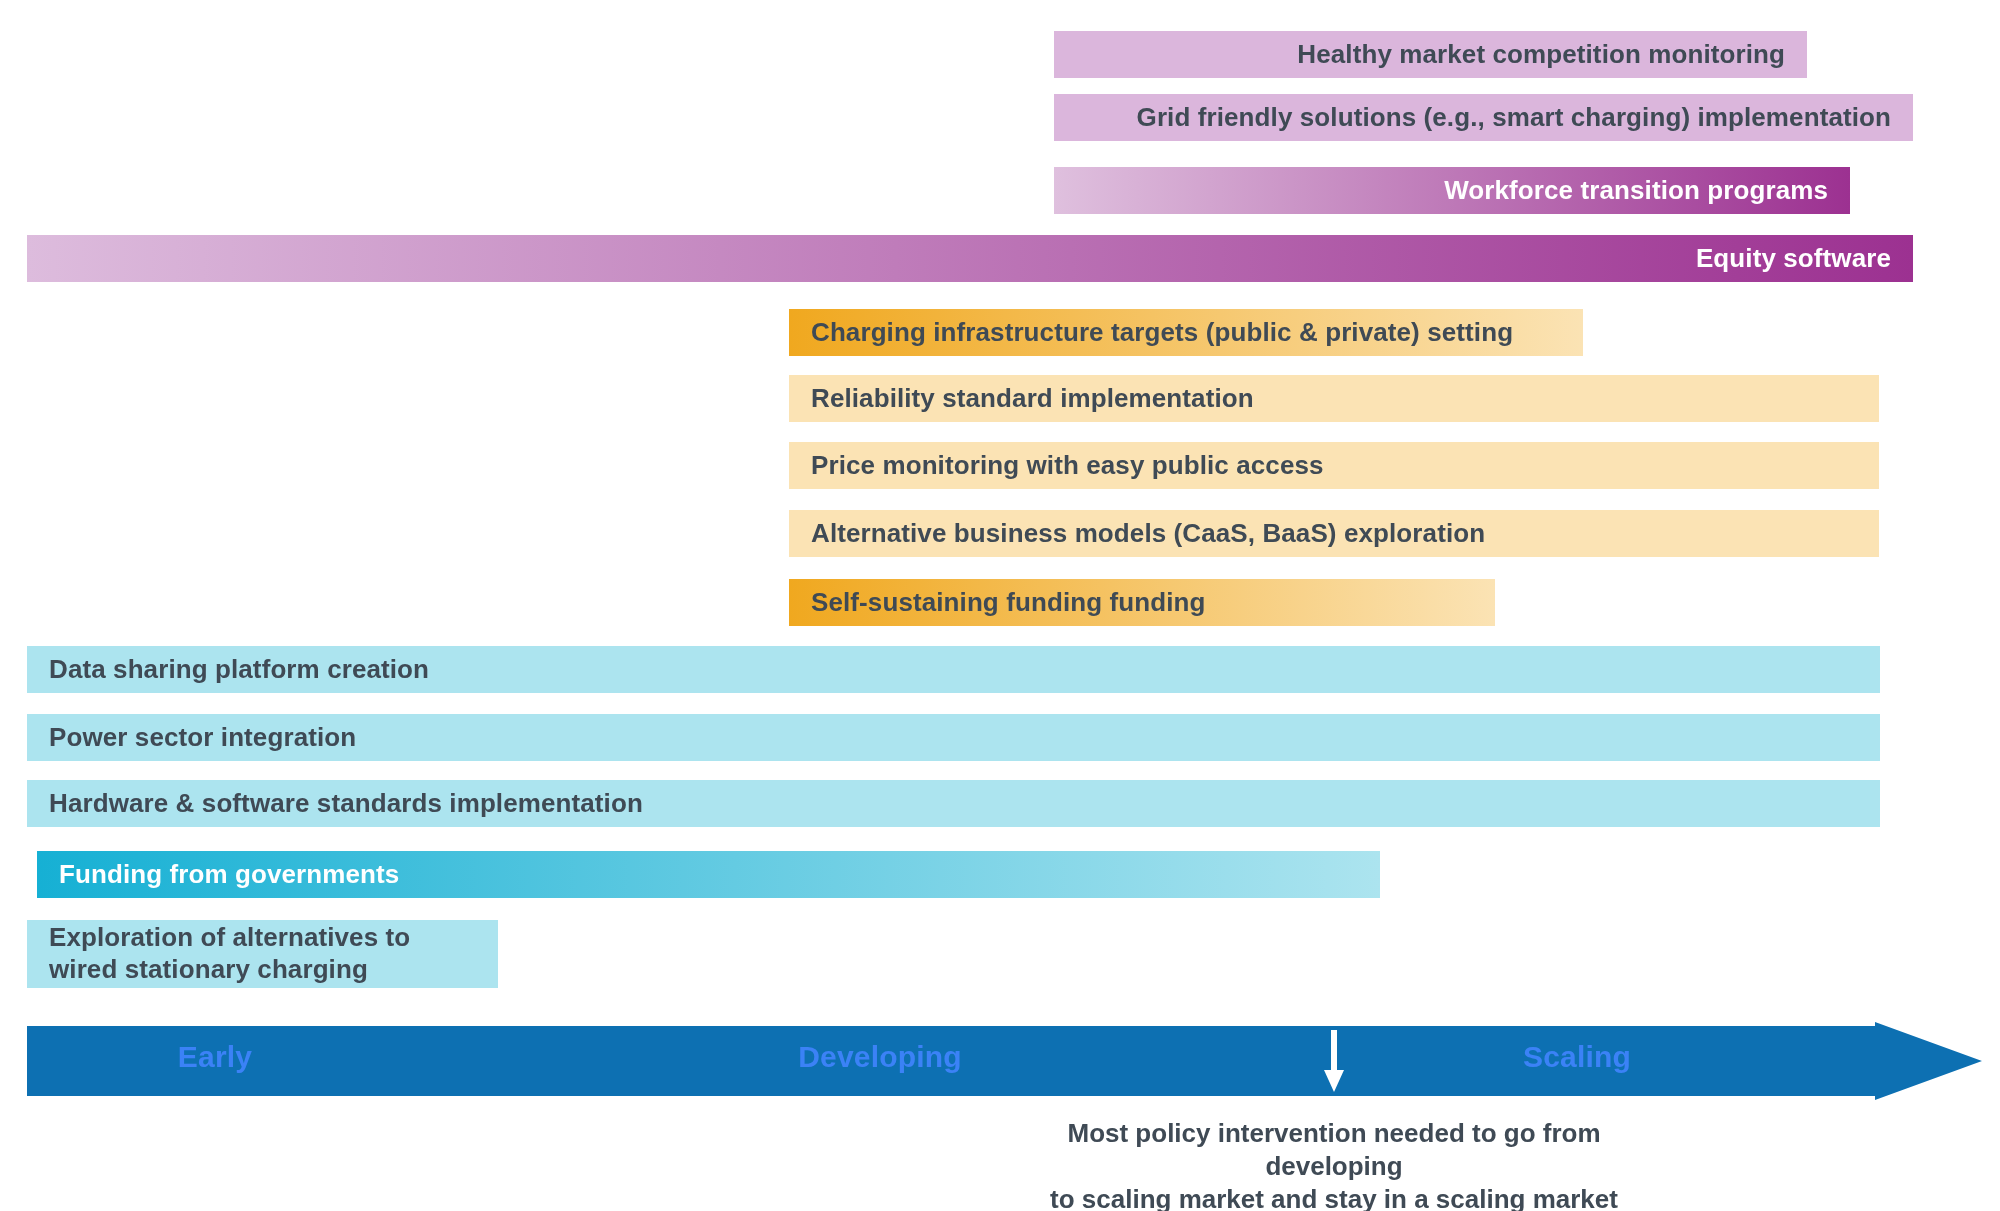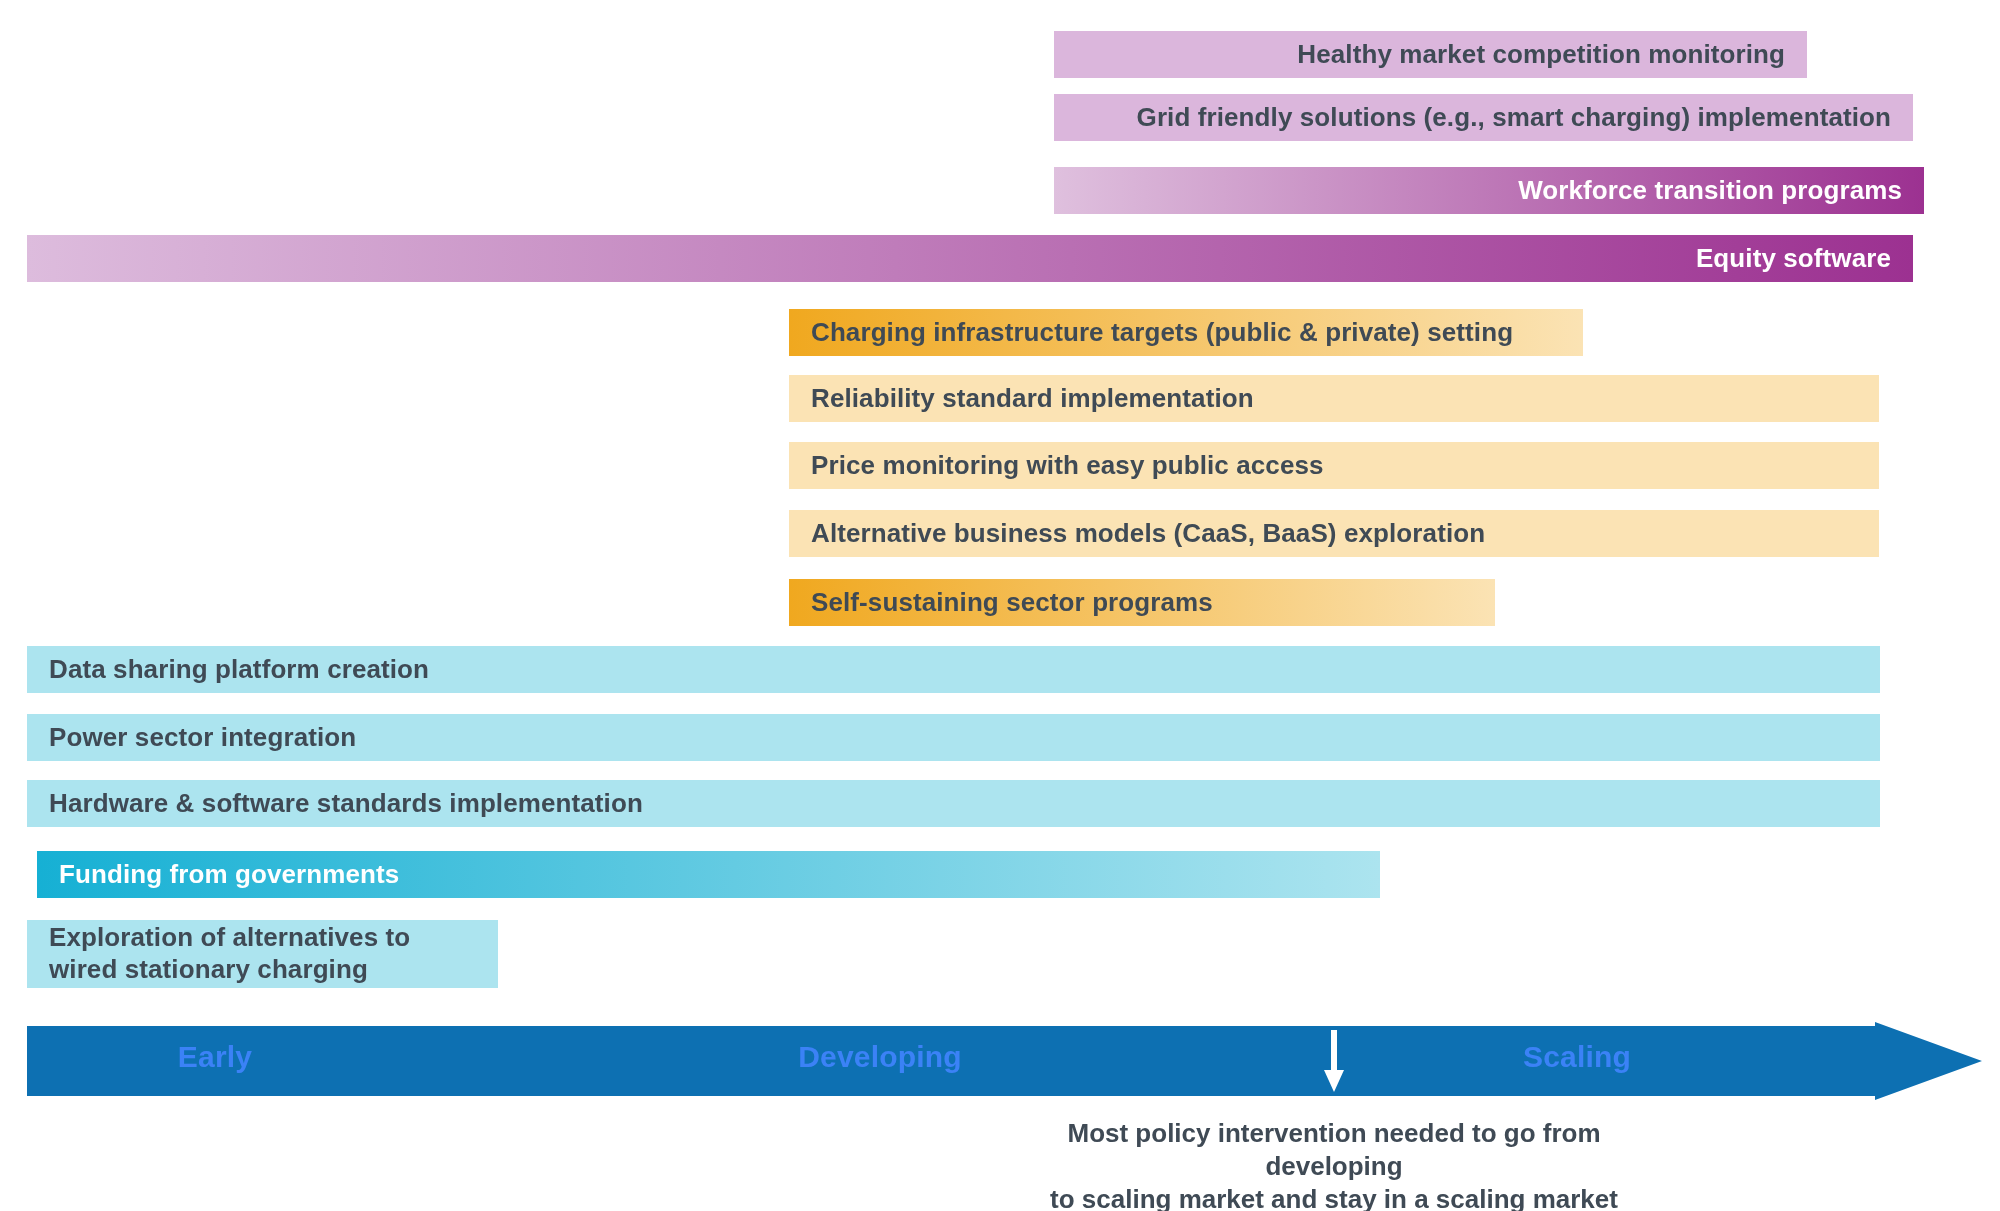--- a/index.html
+++ b/index.html
@@ -88,27 +88,27 @@
   }
 </style>
 </head>
 <body>
 
 <div id="canvas">
 
   <div id="bars-layer">
       <div class="bar align-right pad-right" style="left: 1054px; top: 31px; width: 753px; height: 47px; background: rgb(219, 182, 220);"><span class="bar-label" style="color: rgb(63, 74, 85);">Healthy market competition monitoring</span></div>
       <div class="bar align-right pad-right" style="left: 1054px; top: 94px; width: 859px; height: 47px; background: rgb(219, 182, 220);"><span class="bar-label" style="color: rgb(63, 74, 85);">Grid friendly solutions (e.g., smart charging) implementation</span></div>
-      <div class="bar align-right pad-right" style="left: 1054px; top: 167px; width: 870px; height: 47px; background: linear-gradient(to right, rgb(223, 192, 222) 0%, rgb(156, 49, 145) 100%);"><span class="bar-label" style="color: rgb(255, 255, 255);">Workforce transition programs</span></div>
+      <div class="bar align-right pad-right" style="left: 1054px; top: 167px; width: 796px; height: 47px; background: linear-gradient(to right, rgb(223, 192, 222) 0%, rgb(156, 49, 145) 100%);"><span class="bar-label" style="color: rgb(255, 255, 255);">Workforce transition programs</span></div>
       <div class="bar align-right pad-right" style="left: 27px; top: 235px; width: 1886px; height: 47px; background: linear-gradient(to right, rgb(221, 188, 221) 0%, rgb(156, 49, 145) 100%);"><span class="bar-label" style="color: rgb(255, 255, 255);">Equity software</span></div>
       <div class="bar align-left pad-left" style="left: 789px; top: 309px; width: 794px; height: 47px; background: linear-gradient(to right, rgb(240, 168, 31) 0%, rgb(251, 227, 180) 100%);"><span class="bar-label" style="color: rgb(63, 74, 85);">Charging infrastructure targets (public &amp; private) setting</span></div>
       <div class="bar align-left pad-left" style="left: 789px; top: 375px; width: 1090px; height: 47px; background: rgb(251, 227, 180);"><span class="bar-label" style="color: rgb(63, 74, 85);">Reliability standard implementation</span></div>
       <div class="bar align-left pad-left" style="left: 789px; top: 442px; width: 1090px; height: 47px; background: rgb(251, 227, 180);"><span class="bar-label" style="color: rgb(63, 74, 85);">Price monitoring with easy public access</span></div>
       <div class="bar align-left pad-left" style="left: 789px; top: 510px; width: 1090px; height: 47px; background: rgb(251, 227, 180);"><span class="bar-label" style="color: rgb(63, 74, 85);">Alternative business models (CaaS, BaaS) exploration</span></div>
-      <div class="bar align-left pad-left" style="left: 789px; top: 579px; width: 706px; height: 47px; background: linear-gradient(to right, rgb(240, 168, 31) 0%, rgb(251, 227, 180) 100%);"><span class="bar-label" style="color: rgb(63, 74, 85);">Self-sustaining sector programs</span></div>
+      <div class="bar align-left pad-left" style="left: 789px; top: 579px; width: 706px; height: 47px; background: linear-gradient(to right, rgb(240, 168, 31) 0%, rgb(251, 227, 180) 100%);"><span class="bar-label" style="color: rgb(63, 74, 85);">Self-sustaining funding funding</span></div>
       <div class="bar align-left pad-left" style="left: 27px; top: 646px; width: 1853px; height: 47px; background: rgb(172, 228, 239);"><span class="bar-label" style="color: rgb(63, 74, 85);">Data sharing platform creation</span></div>
       <div class="bar align-left pad-left" style="left: 27px; top: 714px; width: 1853px; height: 47px; background: rgb(172, 228, 239);"><span class="bar-label" style="color: rgb(63, 74, 85);">Power sector integration</span></div>
       <div class="bar align-left pad-left" style="left: 27px; top: 780px; width: 1853px; height: 47px; background: rgb(172, 228, 239);"><span class="bar-label" style="color: rgb(63, 74, 85);">Hardware &amp; software standards implementation</span></div>
       <div class="bar align-left pad-left" style="left: 37px; top: 851px; width: 1343px; height: 47px; background: linear-gradient(to right, rgb(22, 176, 212) 0%, rgb(172, 228, 239) 100%);"><span class="bar-label" style="color: rgb(255, 255, 255);">Funding from governments</span></div>
       <div class="bar align-left pad-left" style="left: 27px; top: 920px; width: 471px; height: 68px; background: rgb(172, 228, 239);"><span class="bar-label" style="color: rgb(63, 74, 85);">Exploration of alternatives to
 wired stationary charging</span></div>
     </div>
 
   <div id="axis" style="left: 27px; top: 1022px;">
     <svg width="1955" height="78" viewBox="0 0 1955 78" xmlns="http://www.w3.org/2000/svg">

